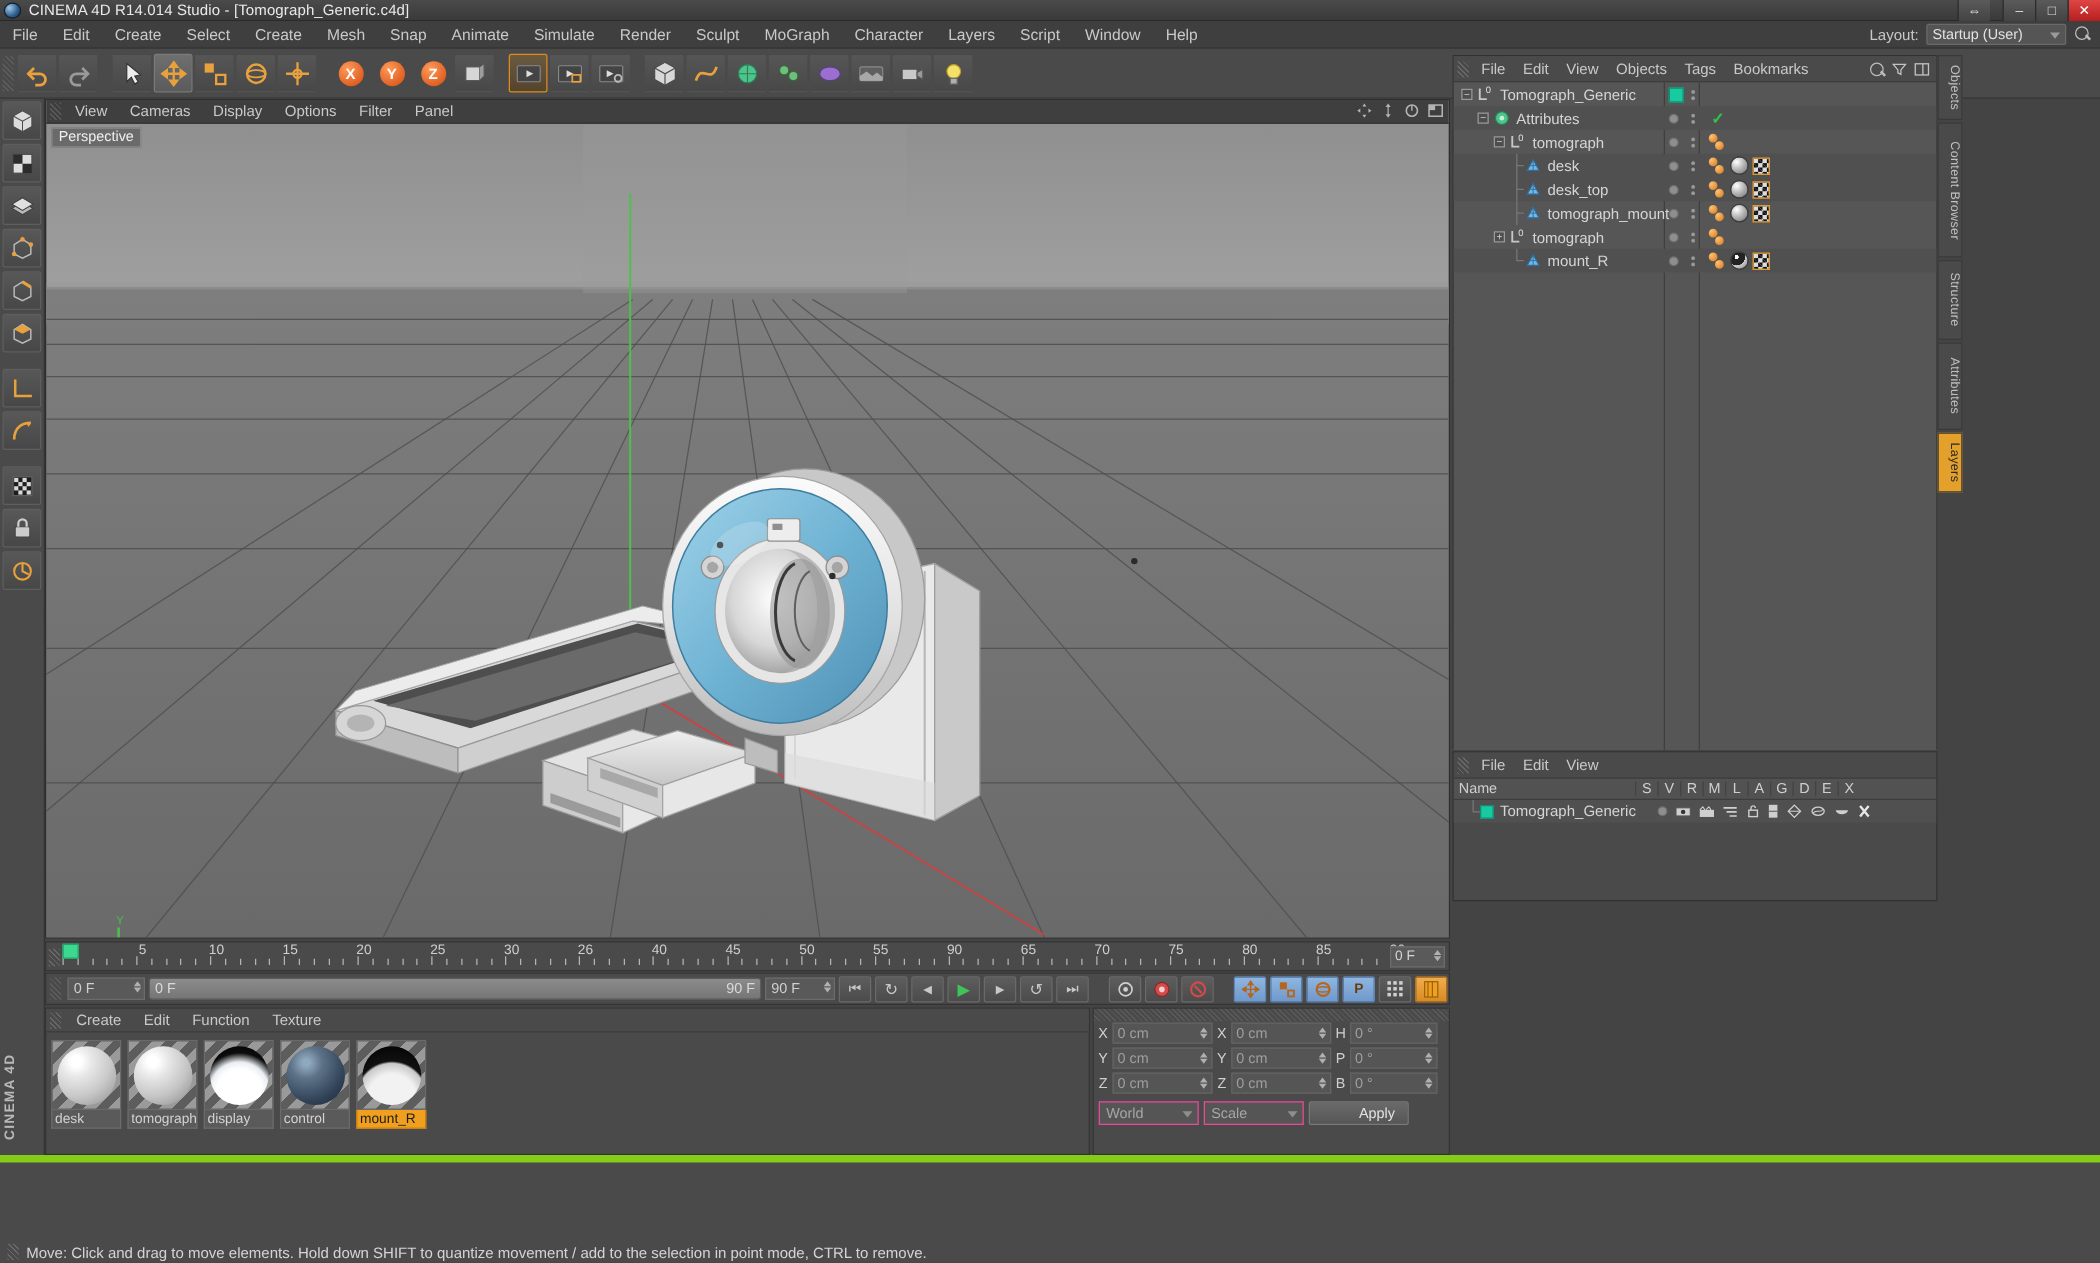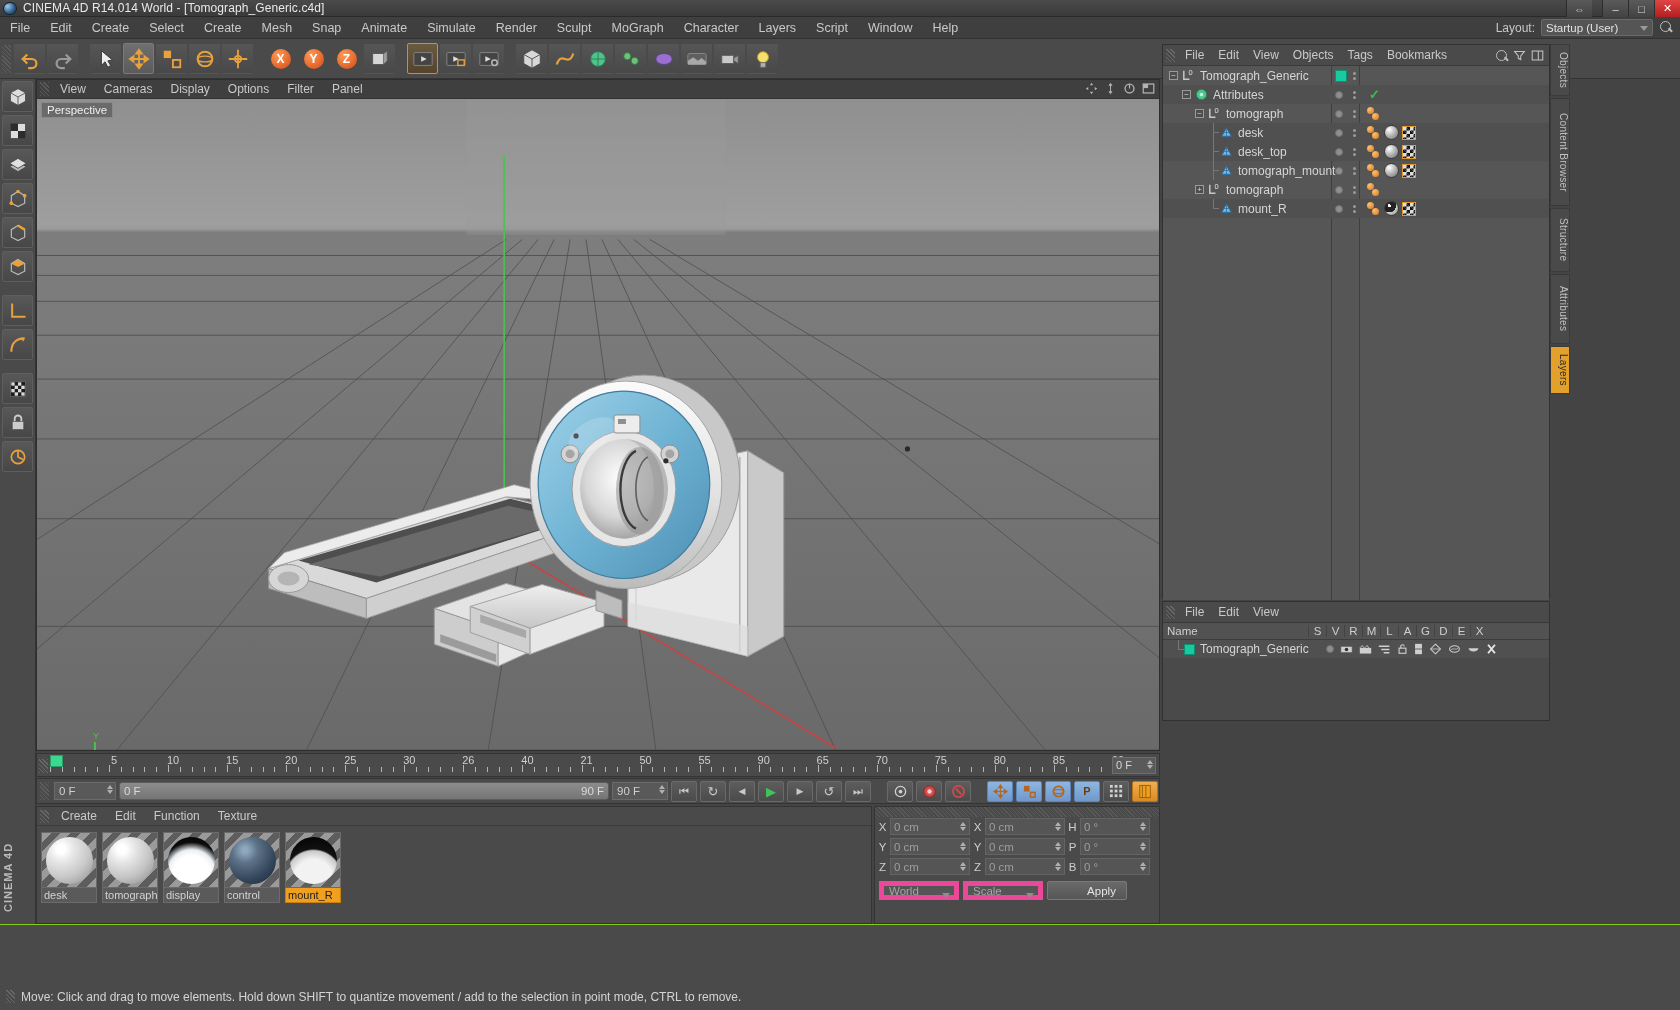--- a/index.html
+++ b/index.html
@@ -170,37 +170,37 @@
 
   
   .coord{ position:absolute; left:874px; top:806px; width:286px; height:118px; background:#4a4a4a; border:1px solid #343434;}
   .co-grip{height:10px;background-image:repeating-linear-gradient(45deg,#6d6d6d 0 1px,transparent 1px 3px);opacity:.45;}
   .co-row{ display:flex; align-items:center; height:19px; margin:0 2px 1px 2px; gap:2px;}
   .co-lab{ width:11px; font-size:11.5px; color:#cfcfcf; text-align:center;}
   .co-fld{ height:17px; background:#555; border:1px solid #646464; font-size:11.5px; color:#9e9e9e;
      display:flex; align-items:center; padding:0 3px; position:relative;}
   .co-f1{ width:80px;} .co-f2{ width:80px;} .co-f3{ width:70px;}
   .co-bot{ display:flex; gap:4px; padding:4px 4px 0 4px; align-items:center;}
-  .co-sel{ height:19px; background:#555; border:5px solid #ec4899; font-size:11.5px; color:#a6a6a6;
+  .co-sel{ height:19px; background:#555; border:1px solid #ec4899; font-size:11.5px; color:#a6a6a6;
      display:flex;align-items:center; padding:0 5px; position:relative;}
   .co-apply{ height:19px; min-width:80px; background:linear-gradient(#6a6a6a,#565656); border:1px solid #797979;
      border-radius:2px; font-size:11.5px; color:#e4e4e4; display:flex;align-items:center;justify-content:center;padding-left:29px;}
 
   
-  .status{ position:absolute; left:0; top:924px; width:1680px; height:86px; background:#4a4a4a; border-top:1px solid #84cc16;}
+  .status{ position:absolute; left:0; top:924px; width:1680px; height:86px; background:#4a4a4a; border-top:6px solid #84cc16;}
   .st-line{ position:absolute; left:0; top:2px; width:100%; height:19px; display:flex; align-items:center; }
   .st-grip{ width:9px;height:13px;margin:0 6px 0 6px;background-image:repeating-linear-gradient(45deg,#767676 0 1px,transparent 1px 3px);opacity:.7;}
   .st-txt{ font-size:12px; color:#d4d4d4;}
 </style>
 </head>
 <body>
 
 <div class="titlebar">
   <div class="tb-logo"></div>
-  <div class="tb-title">CINEMA 4D R14.014 World - [Tomograph_Generic.c4d]</div>
+  <div class="tb-title">CINEMA 4D R14.014 Studio - [Tomograph_Generic.c4d]</div>
   <div class="tb-btns">
     <div class="tb-b">⇔</div>
     <div class="tb-sep"></div>
     <div class="tb-b">–</div>
     <div class="tb-b">□</div>
     <div class="tb-b close">✕</div>
   </div>
 </div>
 
 <div class="menubar" id="menubar">
@@ -997,21 +997,21 @@
       <div class="tl-tick" style="left: 437.011px;"></div>
       <div class="tl-tick" style="left: 448.822px;"></div>
       <div class="tl-tick" style="left: 460.633px;"></div>
       <div class="tl-tick maj" style="left: 472.444px;"></div>
       <div class="tl-num" style="left: 477.444px;">40</div>
       <div class="tl-tick" style="left: 484.256px;"></div>
       <div class="tl-tick" style="left: 496.067px;"></div>
       <div class="tl-tick" style="left: 507.878px;"></div>
       <div class="tl-tick" style="left: 519.689px;"></div>
       <div class="tl-tick maj" style="left: 531.5px;"></div>
-      <div class="tl-num" style="left: 536.5px;">21</div>
+      <div class="tl-num" style="left: 536.5px;">45</div>
       <div class="tl-tick" style="left: 543.311px;"></div>
       <div class="tl-tick" style="left: 555.122px;"></div>
       <div class="tl-tick" style="left: 566.933px;"></div>
       <div class="tl-tick" style="left: 578.744px;"></div>
       <div class="tl-tick maj" style="left: 590.556px;"></div>
       <div class="tl-num" style="left: 595.556px;">50</div>
       <div class="tl-tick" style="left: 602.367px;"></div>
       <div class="tl-tick" style="left: 614.178px;"></div>
       <div class="tl-tick" style="left: 625.989px;"></div>
       <div class="tl-tick" style="left: 637.8px;"></div>

